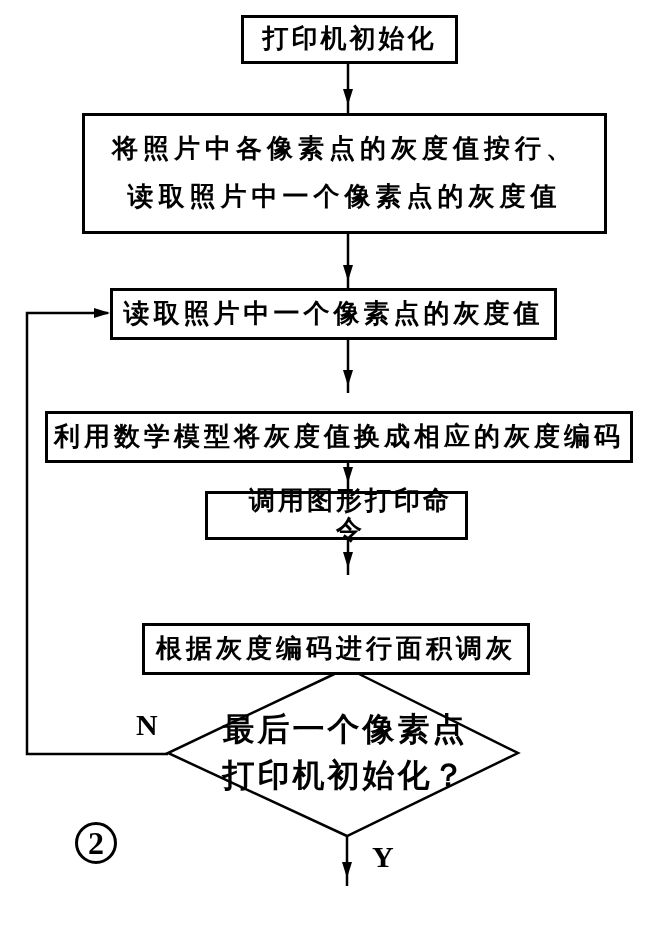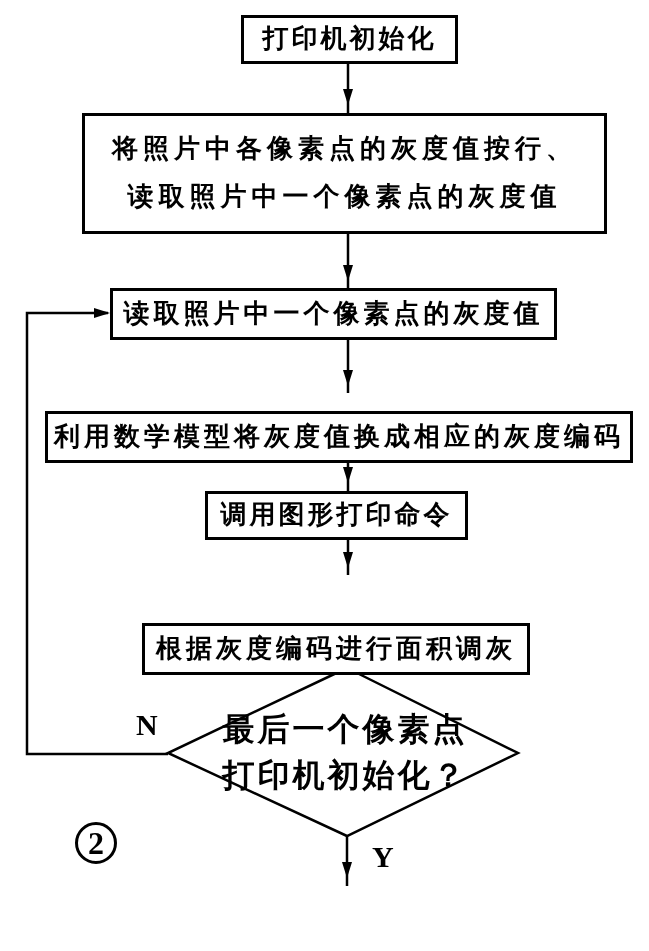--- a/index.html
+++ b/index.html
@@ -31,21 +31,21 @@
   }
   .box.multiline{
     flex-direction:column;
     justify-content:space-evenly;
     letter-spacing:5px;
   }
   #node-start       {left:241px;top:15px; width:217px;height:49px;}
   #node-load-grays  {left:82px; top:113px;width:525px;height:121px;}
   #node-read-pixel  {left:110px;top:288px;width:447px;height:52px;letter-spacing:4px;}
   #node-encode-gray {left:45px; top:411px;width:588px;height:52px;letter-spacing:4px;}
-  #node-print-cmd   {left:205px;top:491px;width:263px;height:49px;}
+  #node-print-cmd   {left:205px;top:491px;width:263px;height:49px;padding-left:28px;}
   #node-halftone    {left:142px;top:575px;width:388px;height:52px;letter-spacing:4px;margin-top:48px;}
   #node-end         {left:268px;top:886px;width:147px;height:51px;font-size:27px;}
   #decision-text{
     position:absolute;left:195px;top:706px;width:300px;height:94px;
     display:flex;flex-direction:column;align-items:center;justify-content:space-evenly;
     font-weight:bold;font-size:32px;letter-spacing:3px;text-align:center;
   }
   .branch-label{
     position:absolute;
     font-size:30px;

